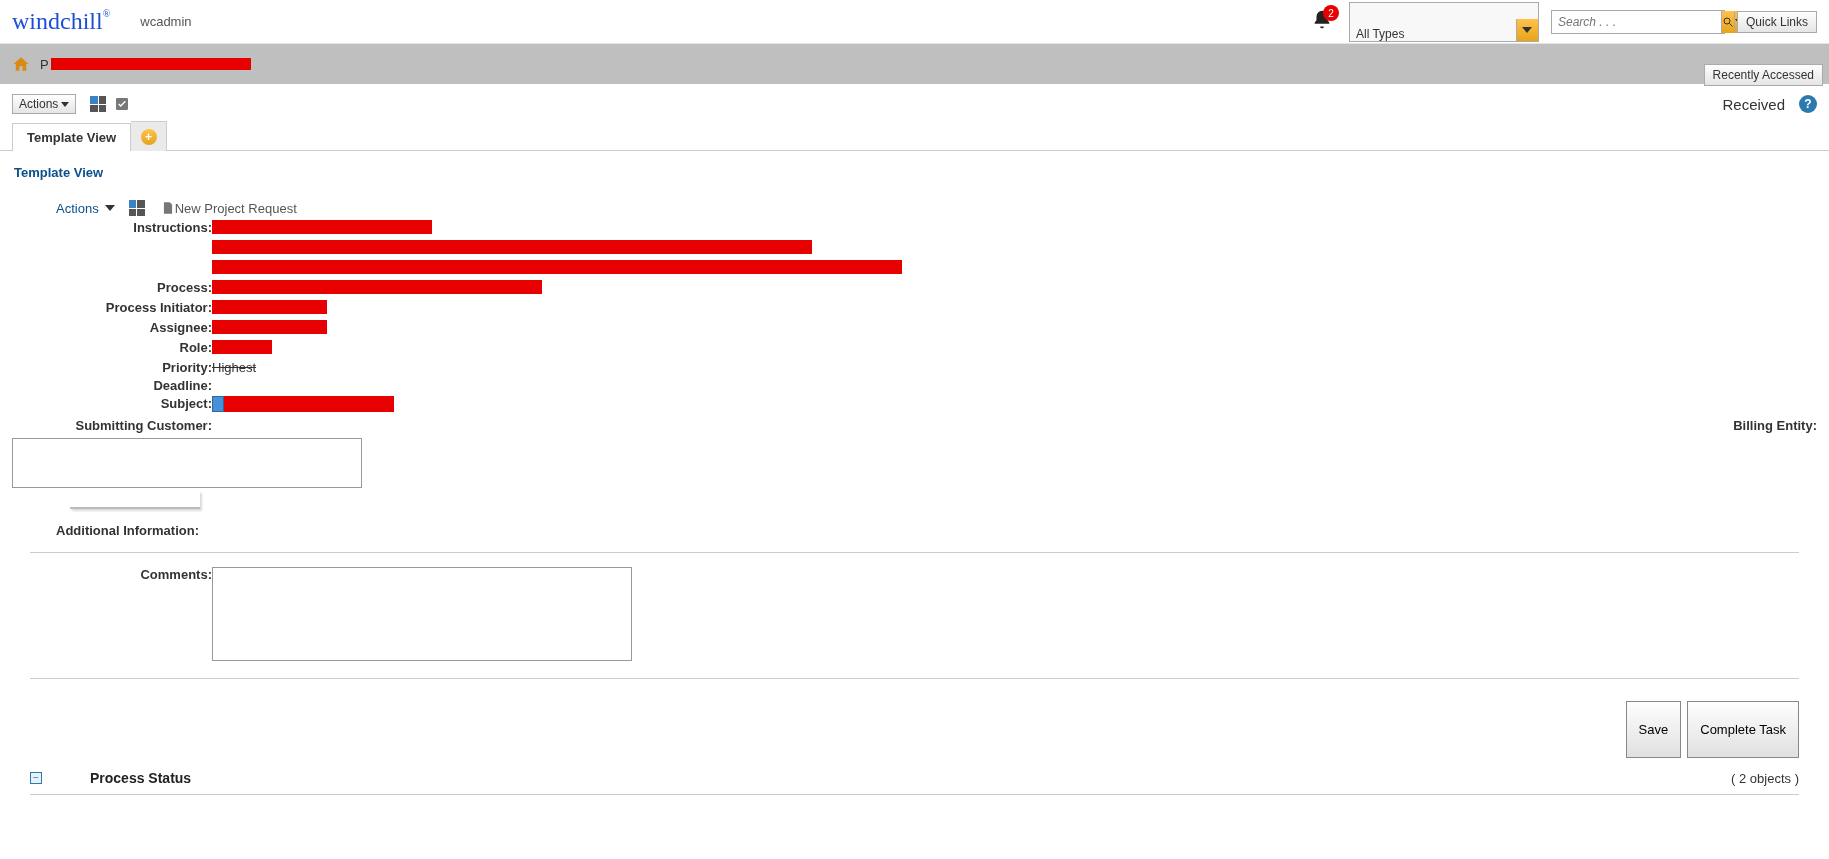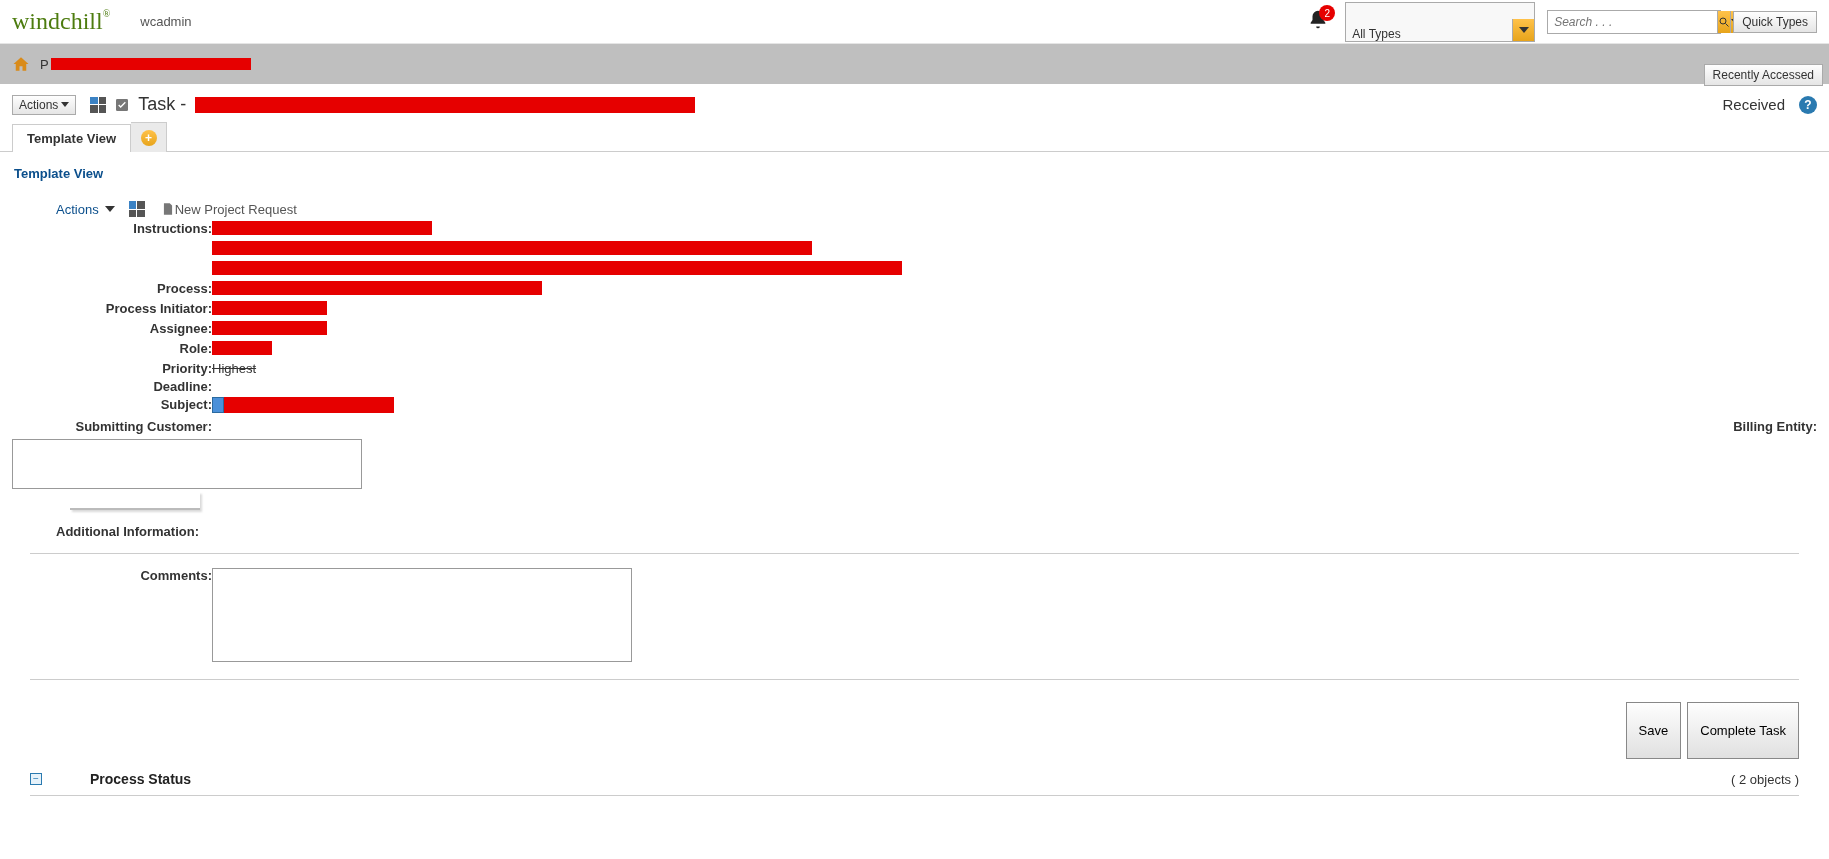--- a/index.html
+++ b/index.html
@@ -1,20 +1,20 @@
 <!DOCTYPE html>
 <html><head>
   <meta charset="utf-8">
   <style>
     * { margin: 0; padding: 0; box-sizing: border-box; }
     body { font-family: Arial, sans-serif; font-size: 12px; background: #fff; width: 1829px; color: #333; }
 
     
     .topbar { height: 44px; display: flex; align-items: center; padding: 0 12px; gap: 12px; border-bottom: 1px solid #e5e5e5; }
-    .brand { font-family: Georgia, serif; font-size: 24px; color: #4d7c0f; font-weight: 400; }
+    .brand { font-family: Georgia, serif; font-size: 24px; color: #1d4ed8; font-weight: 400; }
     .brand sup { font-size: 10px; vertical-align: top; }
     .user-label { font-size: 13px; color: #555; margin-left: 18px; }
     .topbar-spacer { flex: 1; }
     .bell-wrap { position: relative; margin-right: 4px; }
     .bell-badge { position: absolute; top: -4px; right: -6px; background: #e60000; color: #fff; border-radius: 50%; width: 16px; height: 16px; font-size: 10px; display: flex; align-items: center; justify-content: center; }
     .type-select { width: 190px; height: 40px; border: 1px solid #aaa; display: flex; align-items: flex-end; background: #f8f8f8; }
     .type-select-text { flex: 1; padding: 0 6px; font-size: 12px; }
     .dd-btn { width: 22px; height: 22px; background: linear-gradient(#ffc24a,#e7a41b); border-left: 1px solid #aaa; display: flex; align-items: center; justify-content: center; }
     .search-box { width: 174px; height: 24px; border: 1px solid #aaa; display: flex; align-items: center; background: #fff; }
     .search-input { flex: 1; border: none; outline: none; padding: 0 6px; font-size: 12px; color: #888; font-style: italic; }
@@ -118,21 +118,21 @@
           <circle cx="10" cy="10" r="6" stroke="#333" stroke-width="2" fill="none"></circle>
           <line x1="15" y1="15" x2="21" y2="21" stroke="#333" stroke-width="2"></line>
         </svg>
     </span>
     <span class="dd-btn">
       <svg width="10" height="6" viewBox="0 0 10 6">
           <path fill="#333" d="M0 0l5 6 5-6z"></path>
         </svg>
     </span>
   </div>
-  <span class="quick-links">Quick Types</span>
+  <span class="quick-links">Quick Links</span>
 </div>
 
 <div class="subnav">
   <svg class="home-icon" width="18" height="18" viewBox="0 0 24 24">
       <path fill="#d98b1a" d="M12 3l10 9h-3v9h-5v-6h-4v6H5v-9H2z"></path>
     </svg>
   <span style="font-size:13px;color:#333;margin-right:2px;">P</span>
   <span class="breadcrumb-redact"></span>
   <span class="recently">Recently Accessed</span>
 </div>
@@ -147,24 +147,20 @@
   <span class="grid-icon">
       <span></span>
       <span></span>
       <span></span>
       <span></span>
     </span>
   <svg width="16" height="16" viewBox="0 0 24 24">
       <rect x="3" y="3" width="18" height="18" rx="2" fill="#777"></rect>
       <path d="M7 12l3 3 7-7" stroke="#fff" stroke-width="2" fill="none"></path>
     </svg>
-  <span class="task-title">
-    <span>Task -</span>
-    <span class="title-redact"></span>
-  </span>
   <div class="title-spacer"></div>
   <span class="received">Received</span>
   <span class="help-icon">?</span>
 </div>
 
 <div class="tabs">
   <div class="tab">Template View</div>
   <div class="tab-add">
       <span class="plus">+</span>
     </div>

